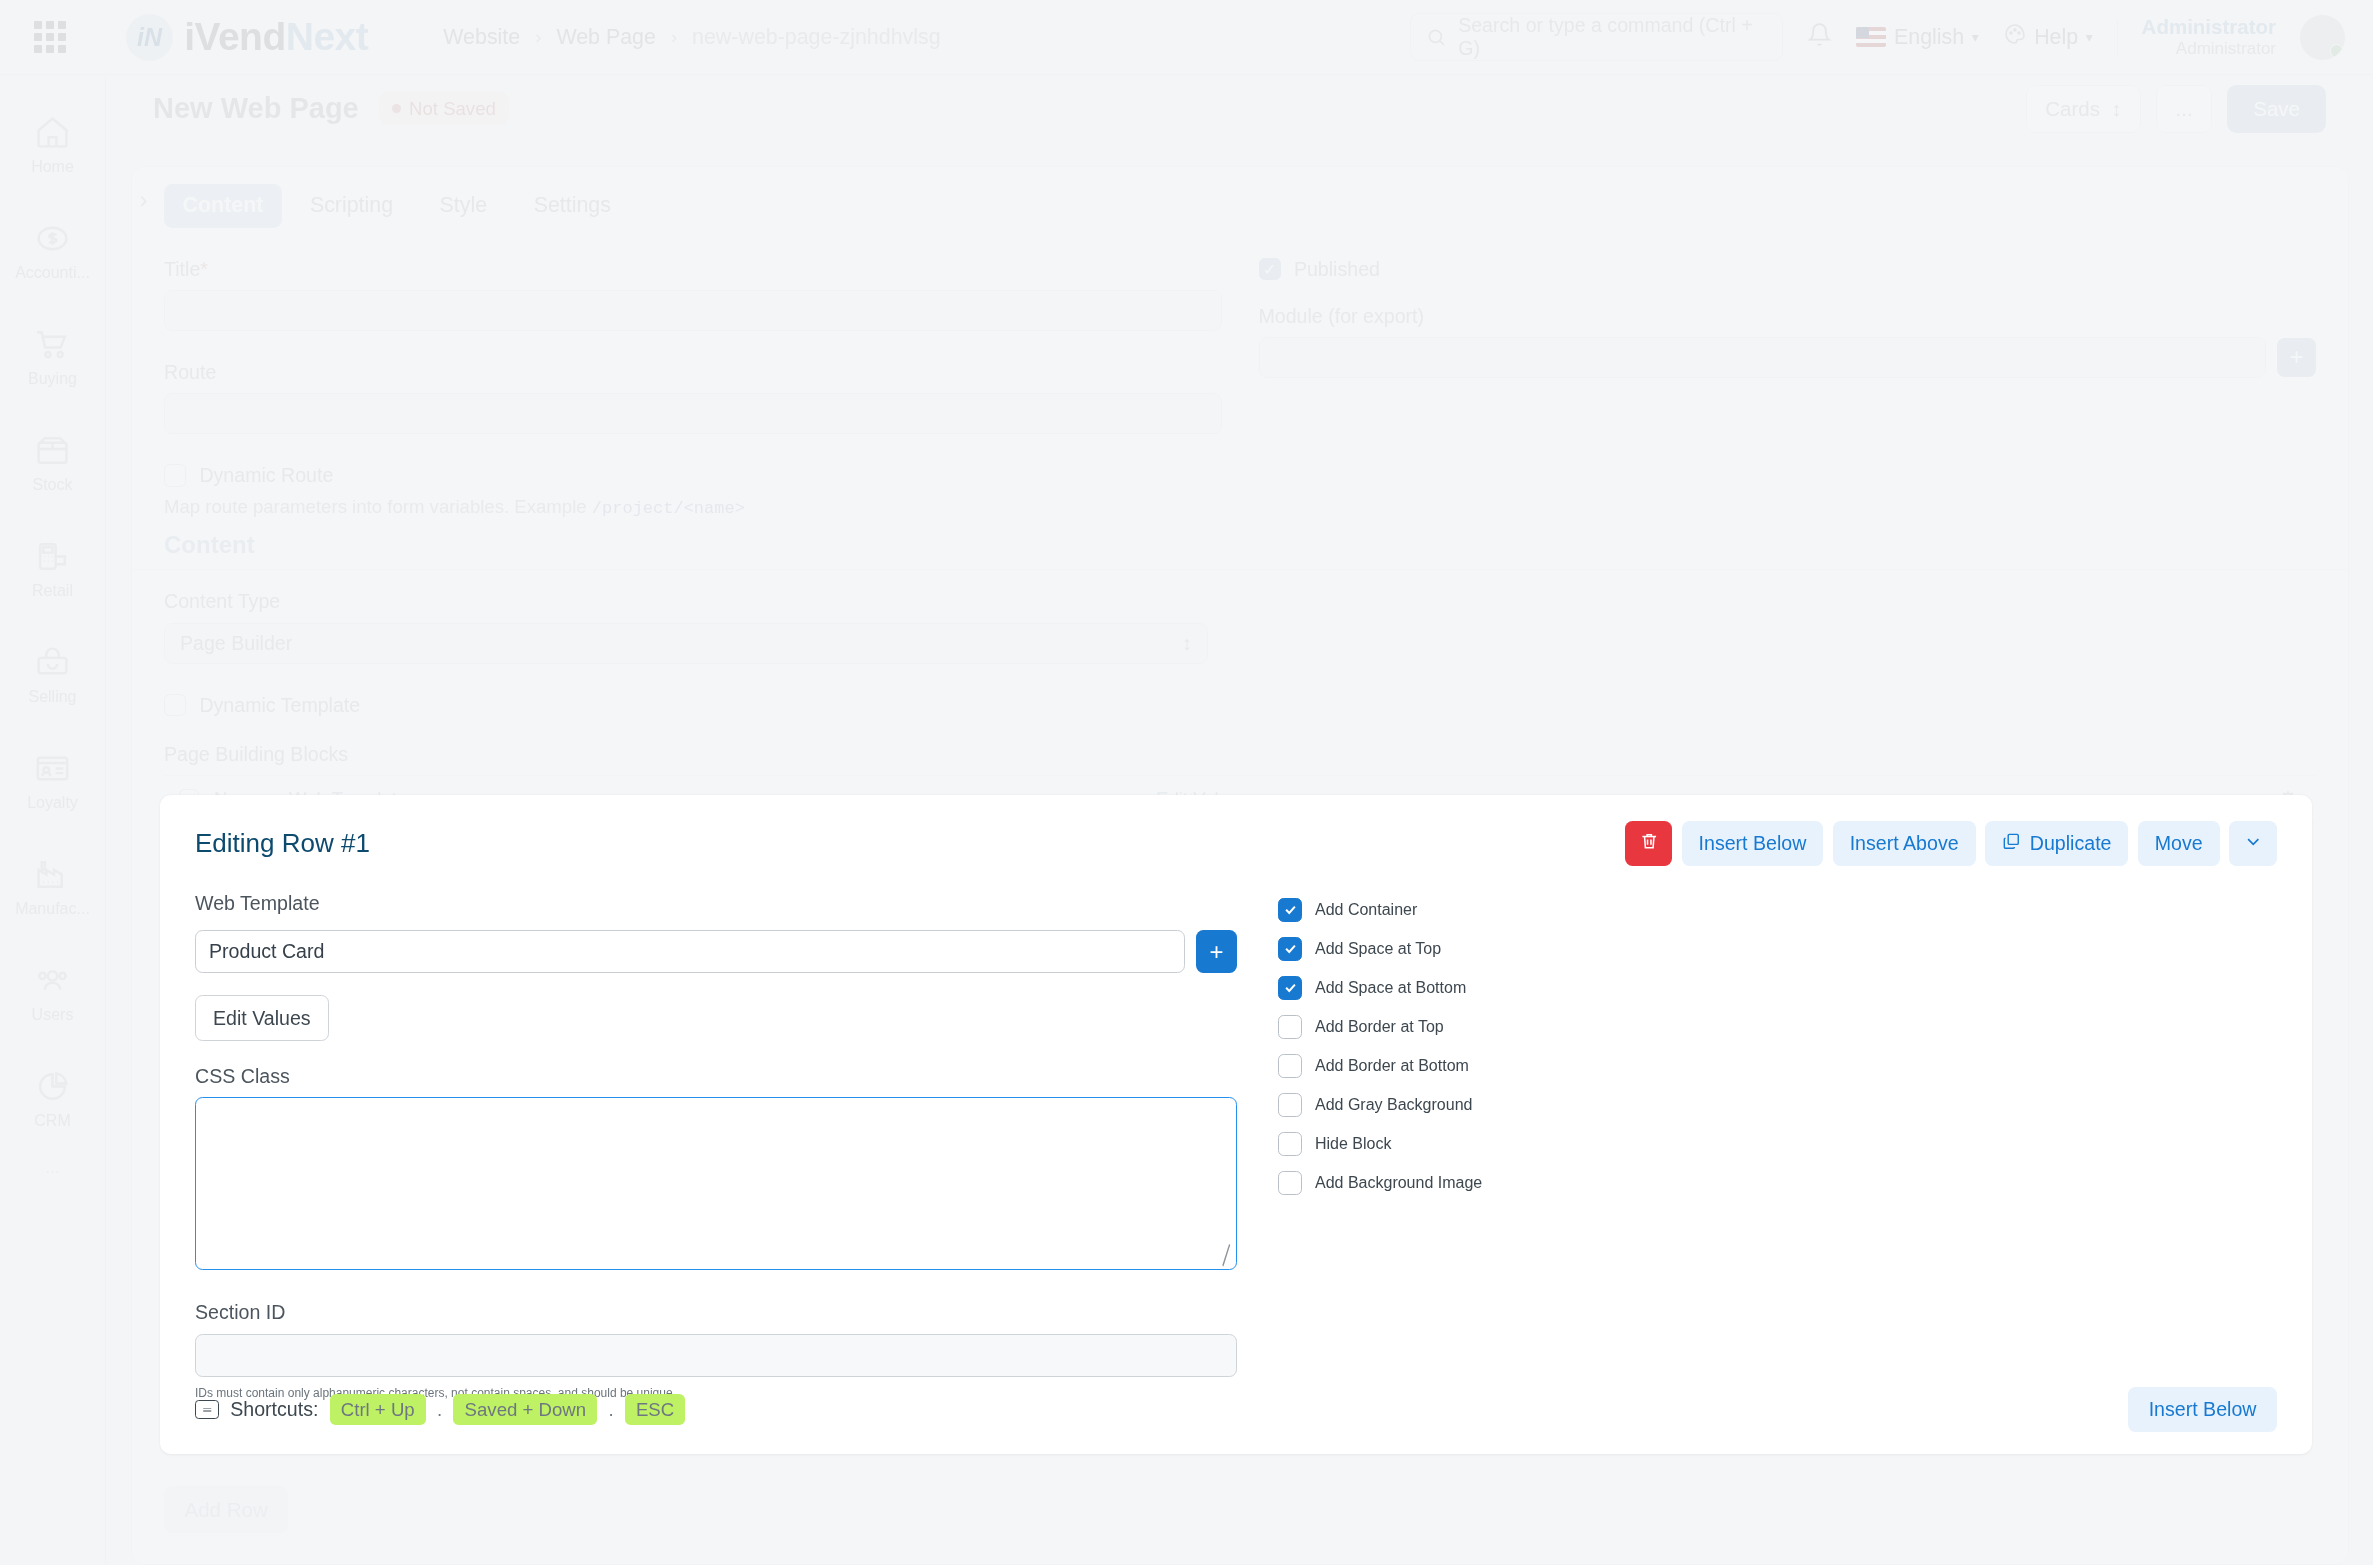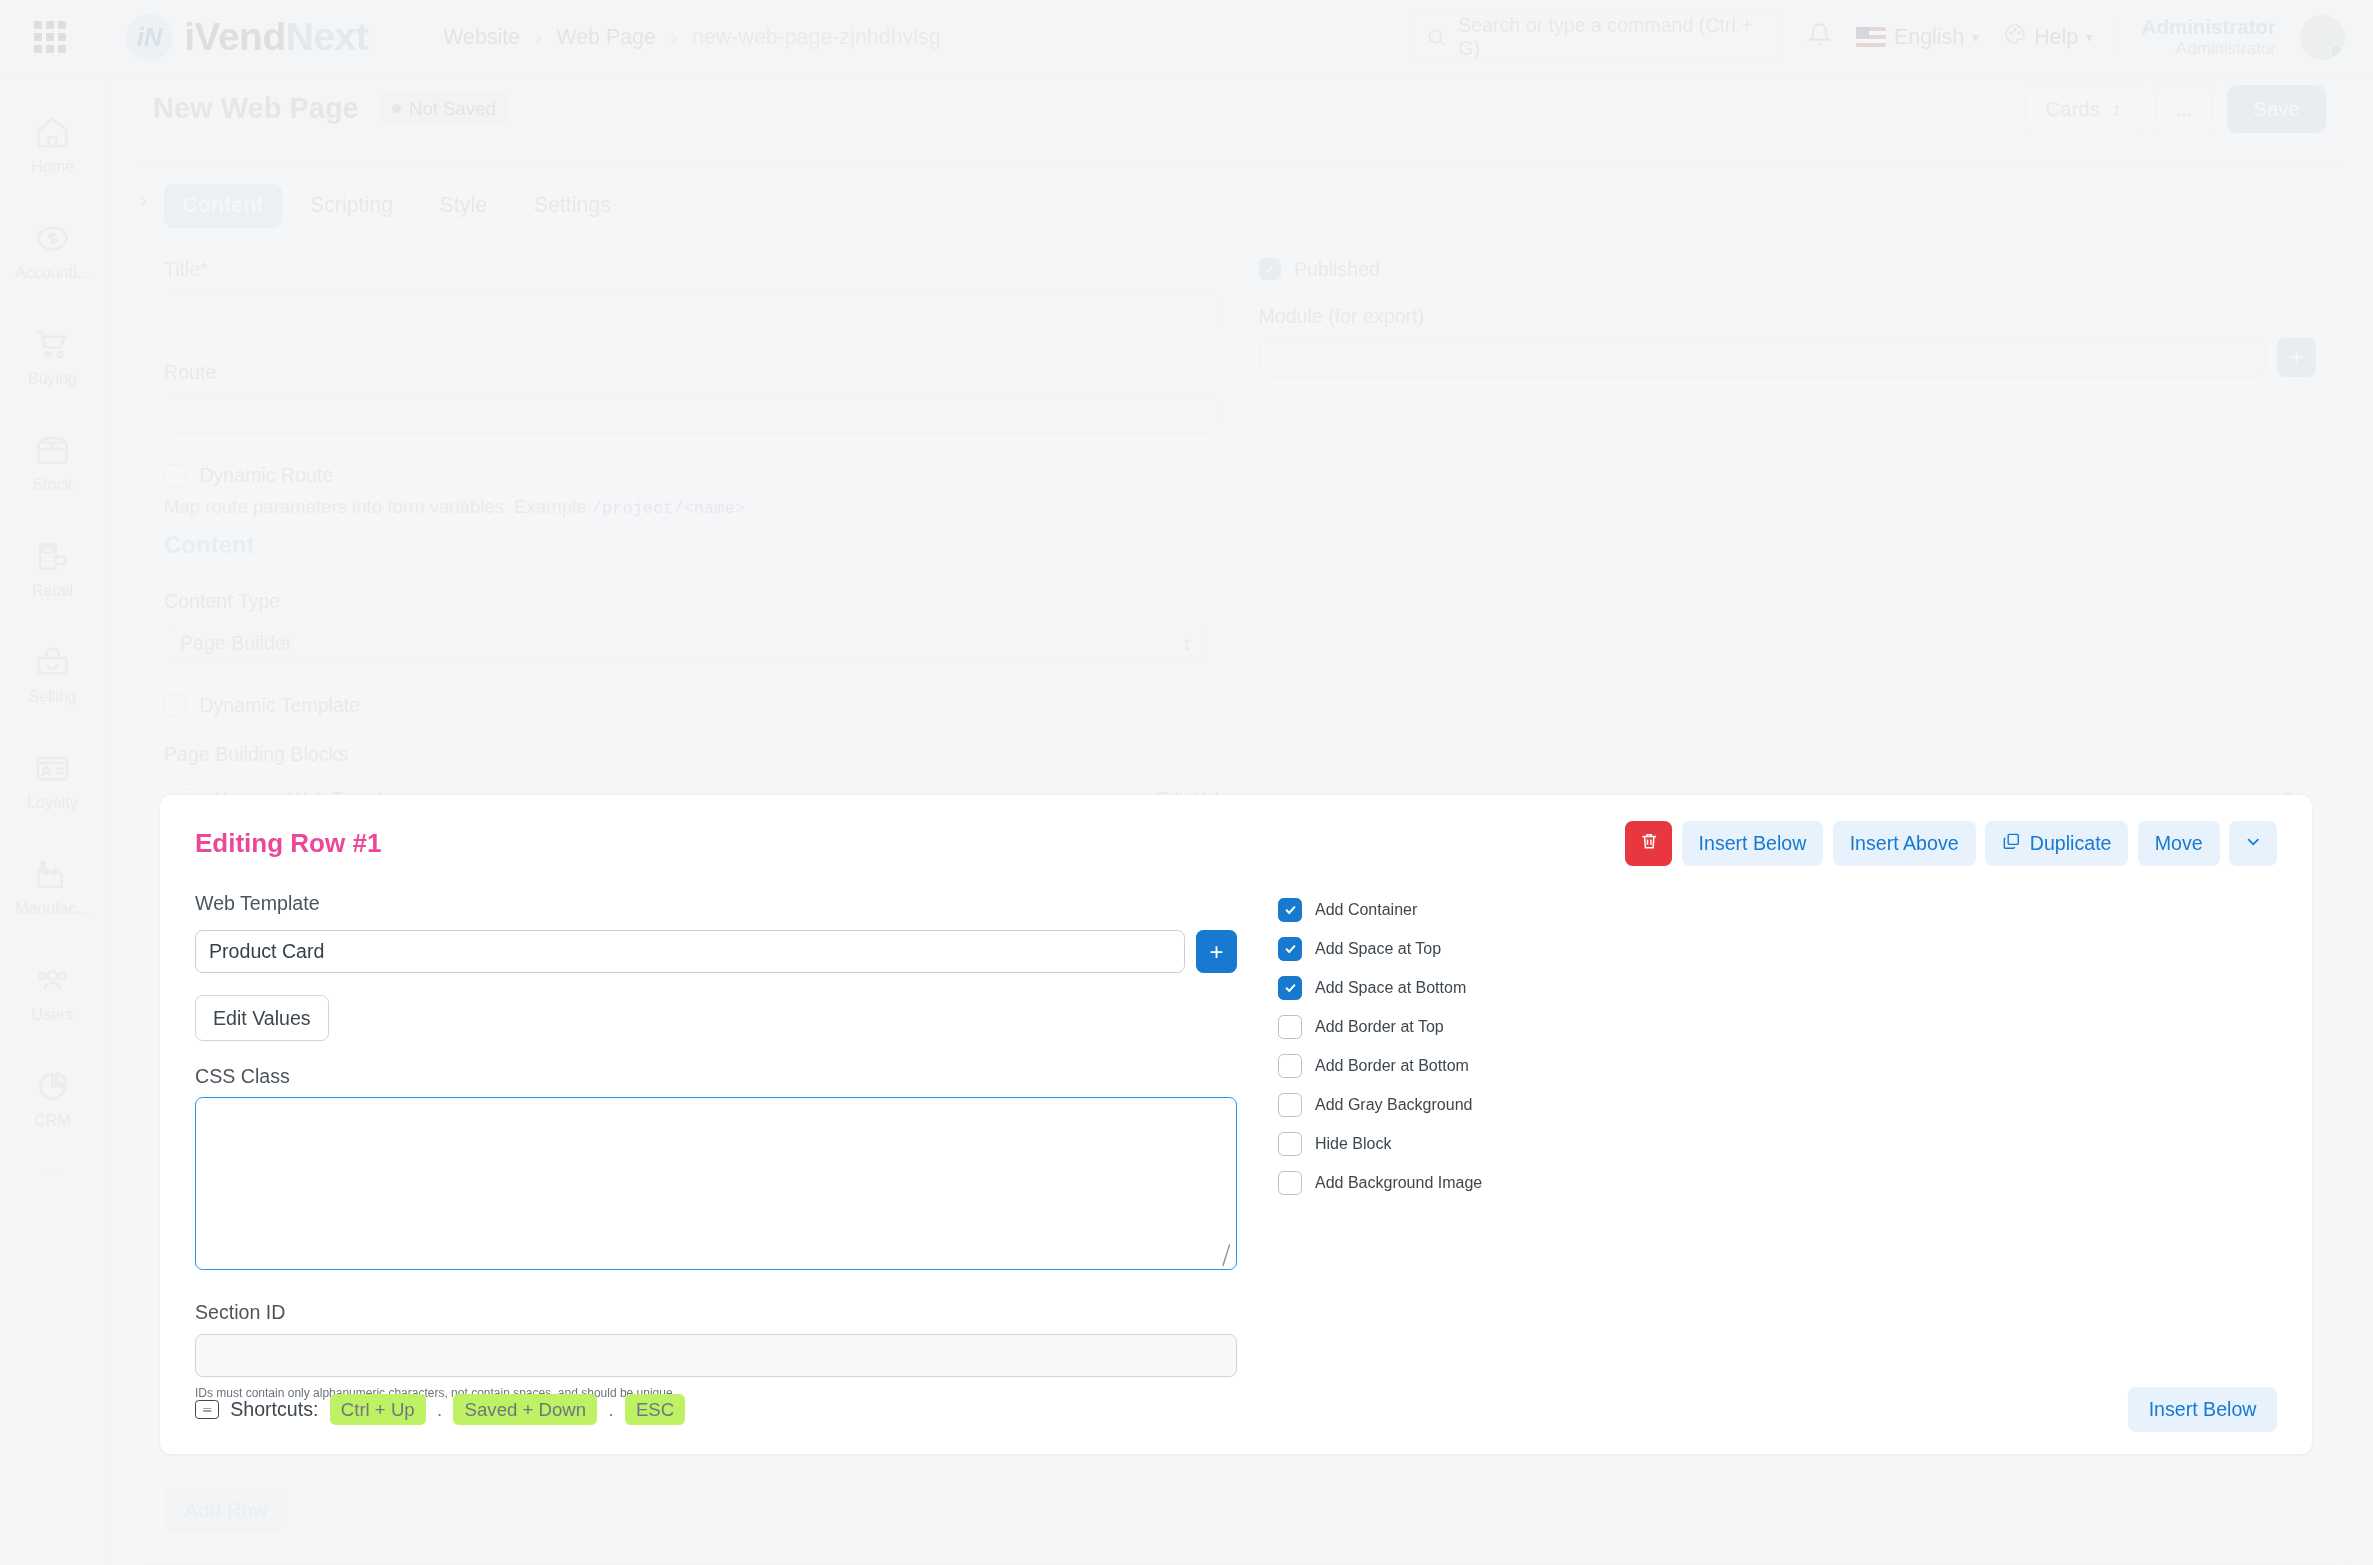--- a/index.html
+++ b/index.html
@@ -124,21 +124,21 @@
     padding: 11.2px 20.5px; border-radius: 8.4px; display: inline-block; }
 
   
   .edit-panel {
     position: absolute; left: 160px; top: 795px; width: 2152px; height: 659px;
     background: #ffffff; border-radius: 11.2px;
     box-shadow: 0 0.9px 2.8px rgba(0,0,0,0.06);
     z-index: 10;
   }
   .ep-head { display: flex; align-items: center; padding: 26px 35px 0 35px; }
-  .ep-title { font-size: 26px; font-weight: bold; color: #ec4899; }
+  .ep-title { font-size: 26px; font-weight: normal; color: #0c4a6e; }
   .ep-actions { margin-left: auto; display: flex; align-items: center; gap: 9.3px; }
   .ep-btn { background: #e7f2fd; color: #1779d0; font-size: 19.6px; height: 45px;
     padding: 0 17px; border-radius: 7.5px; display: flex; align-items: center; gap: 9.3px;
     border: none; font-family: inherit; cursor: pointer; }
   .ep-btn.danger { background: #e9373f; color: #fff; width: 47px; padding: 0; justify-content: center; }
   .ep-btn.caret-btn { width: 48px; padding: 0; justify-content: center; }
 
   .ep-body { display: flex; padding: 26px 35px 0 35px; gap: 41px; }
   .ep-left { flex: 0 0 1042px; }
   .ep-right { flex: 1; padding-top: 5.6px; }

